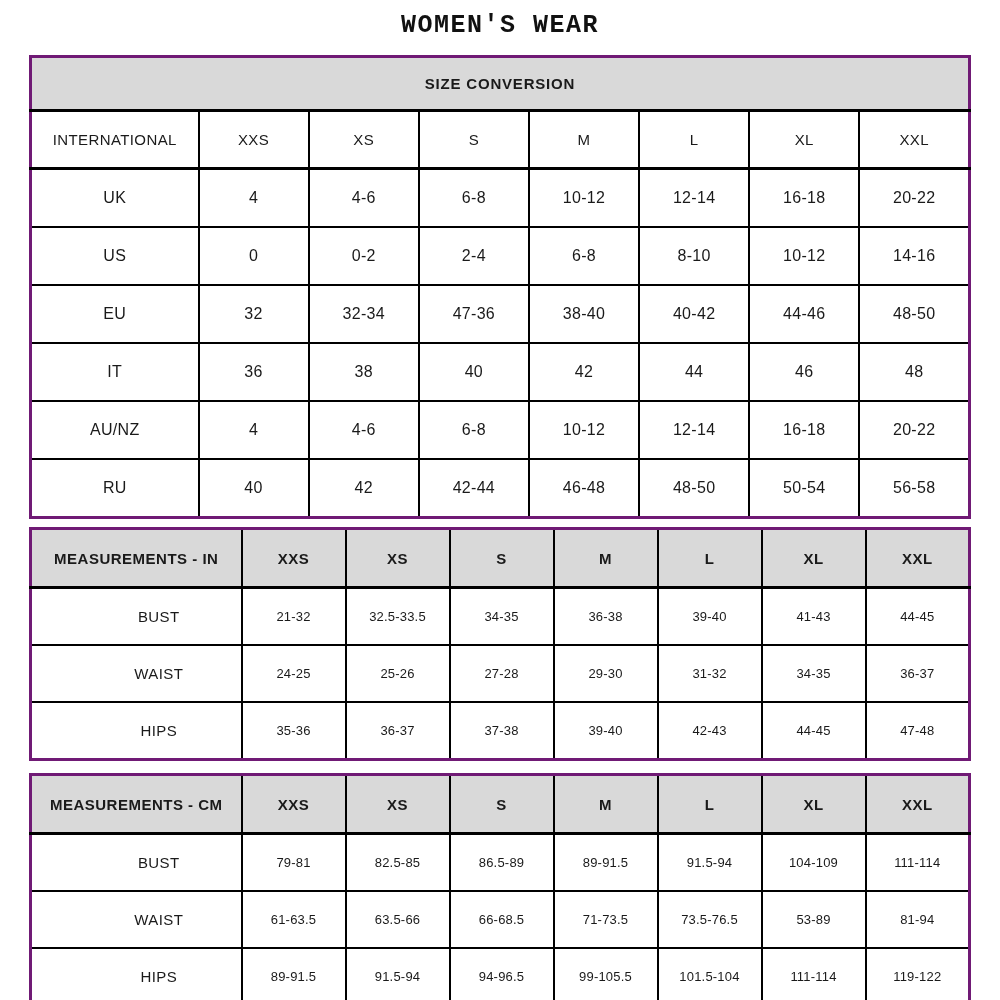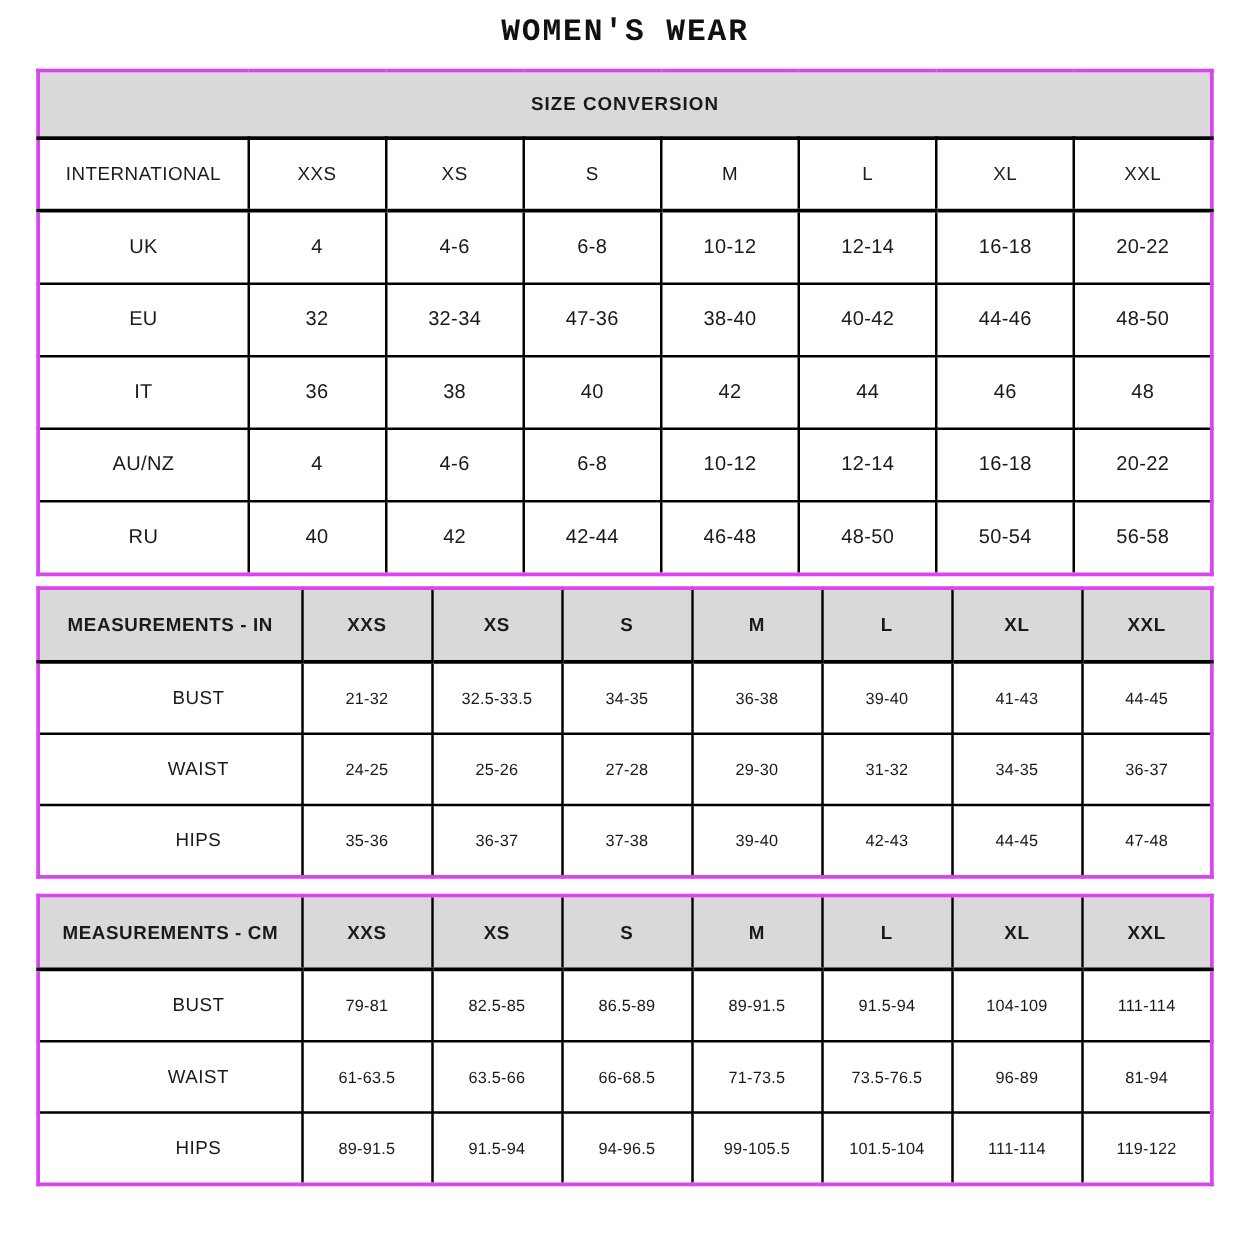--- a/index.html
+++ b/index.html
@@ -26,21 +26,21 @@
     height: 32px;
     line-height: 32px;
     margin-bottom: 13px;
     font-family: Liberation Mono, monospace;
   }
   table.sheet {
     width: 942px;
     margin: 0 auto;
     border-collapse: collapse;
     table-layout: fixed;
-    border: 3px solid #d946ef;
+    border: 3px solid #701a75;
     background: #ffffff;
   }
   table.sheet td {
     border: 2px solid #000000;
     text-align: center;
     vertical-align: middle;
     padding: 0;
     overflow: hidden;
     white-space: nowrap;
   }
@@ -125,20 +125,30 @@
           <td class="c0">UK</td>
           <td class="c1">4</td>
           <td class="c2">4-6</td>
           <td class="c3">6-8</td>
           <td class="c4">10-12</td>
           <td class="c5">12-14</td>
           <td class="c6">16-18</td>
           <td class="c7">20-22</td>
         </tr>
         <tr class="data-row">
+          <td class="c0">US</td>
+          <td class="c1">0</td>
+          <td class="c2">0-2</td>
+          <td class="c3">2-4</td>
+          <td class="c4">6-8</td>
+          <td class="c5">8-10</td>
+          <td class="c6">10-12</td>
+          <td class="c7">14-16</td>
+        </tr>
+        <tr class="data-row">
           <td class="c0">EU</td>
           <td class="c1">32</td>
           <td class="c2">32-34</td>
           <td class="c3">47-36</td>
           <td class="c4">38-40</td>
           <td class="c5">40-42</td>
           <td class="c6">44-46</td>
           <td class="c7">48-50</td>
         </tr>
         <tr class="data-row">
@@ -269,21 +279,21 @@
           <td class="c6">104-109</td>
           <td class="c7">111-114</td>
         </tr>
         <tr class="data-row">
           <td class="c0">WAIST</td>
           <td class="c1">61-63.5</td>
           <td class="c2">63.5-66</td>
           <td class="c3">66-68.5</td>
           <td class="c4">71-73.5</td>
           <td class="c5">73.5-76.5</td>
-          <td class="c6">96-89</td>
+          <td class="c6">53-89</td>
           <td class="c7">81-94</td>
         </tr>
         <tr class="data-row">
           <td class="c0">HIPS</td>
           <td class="c1">89-91.5</td>
           <td class="c2">91.5-94</td>
           <td class="c3">94-96.5</td>
           <td class="c4">99-105.5</td>
           <td class="c5">101.5-104</td>
           <td class="c6">111-114</td>

